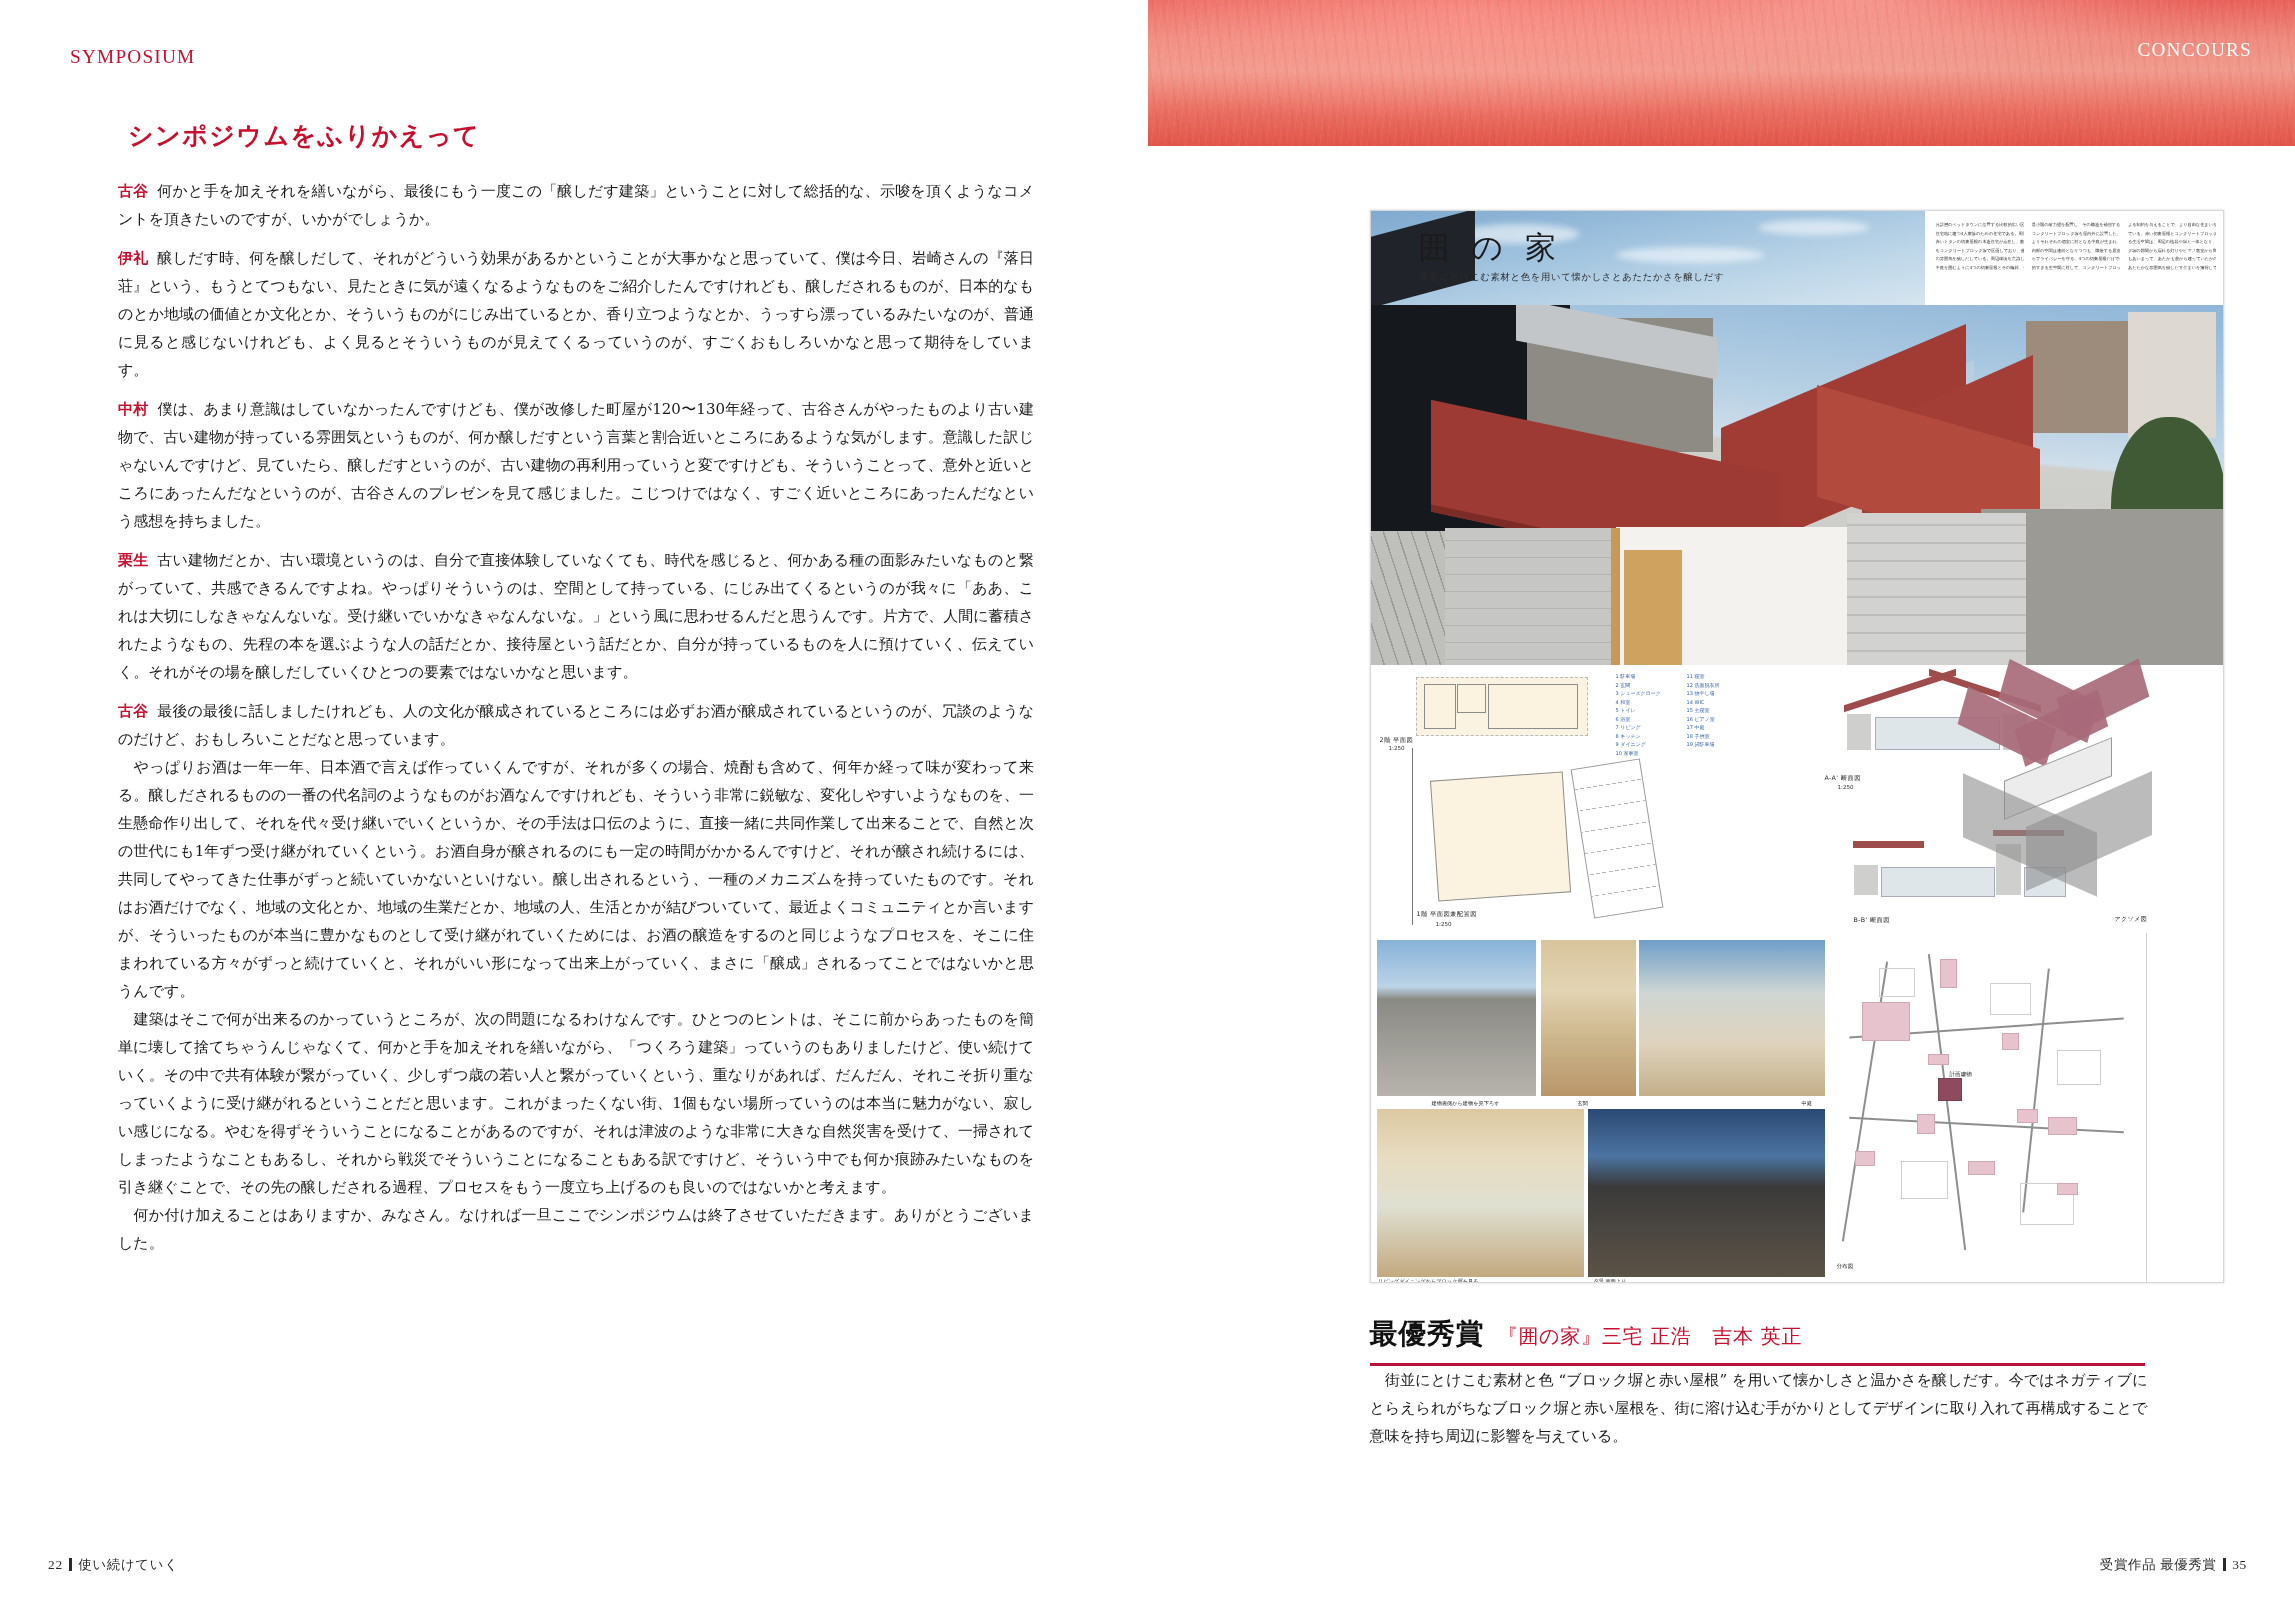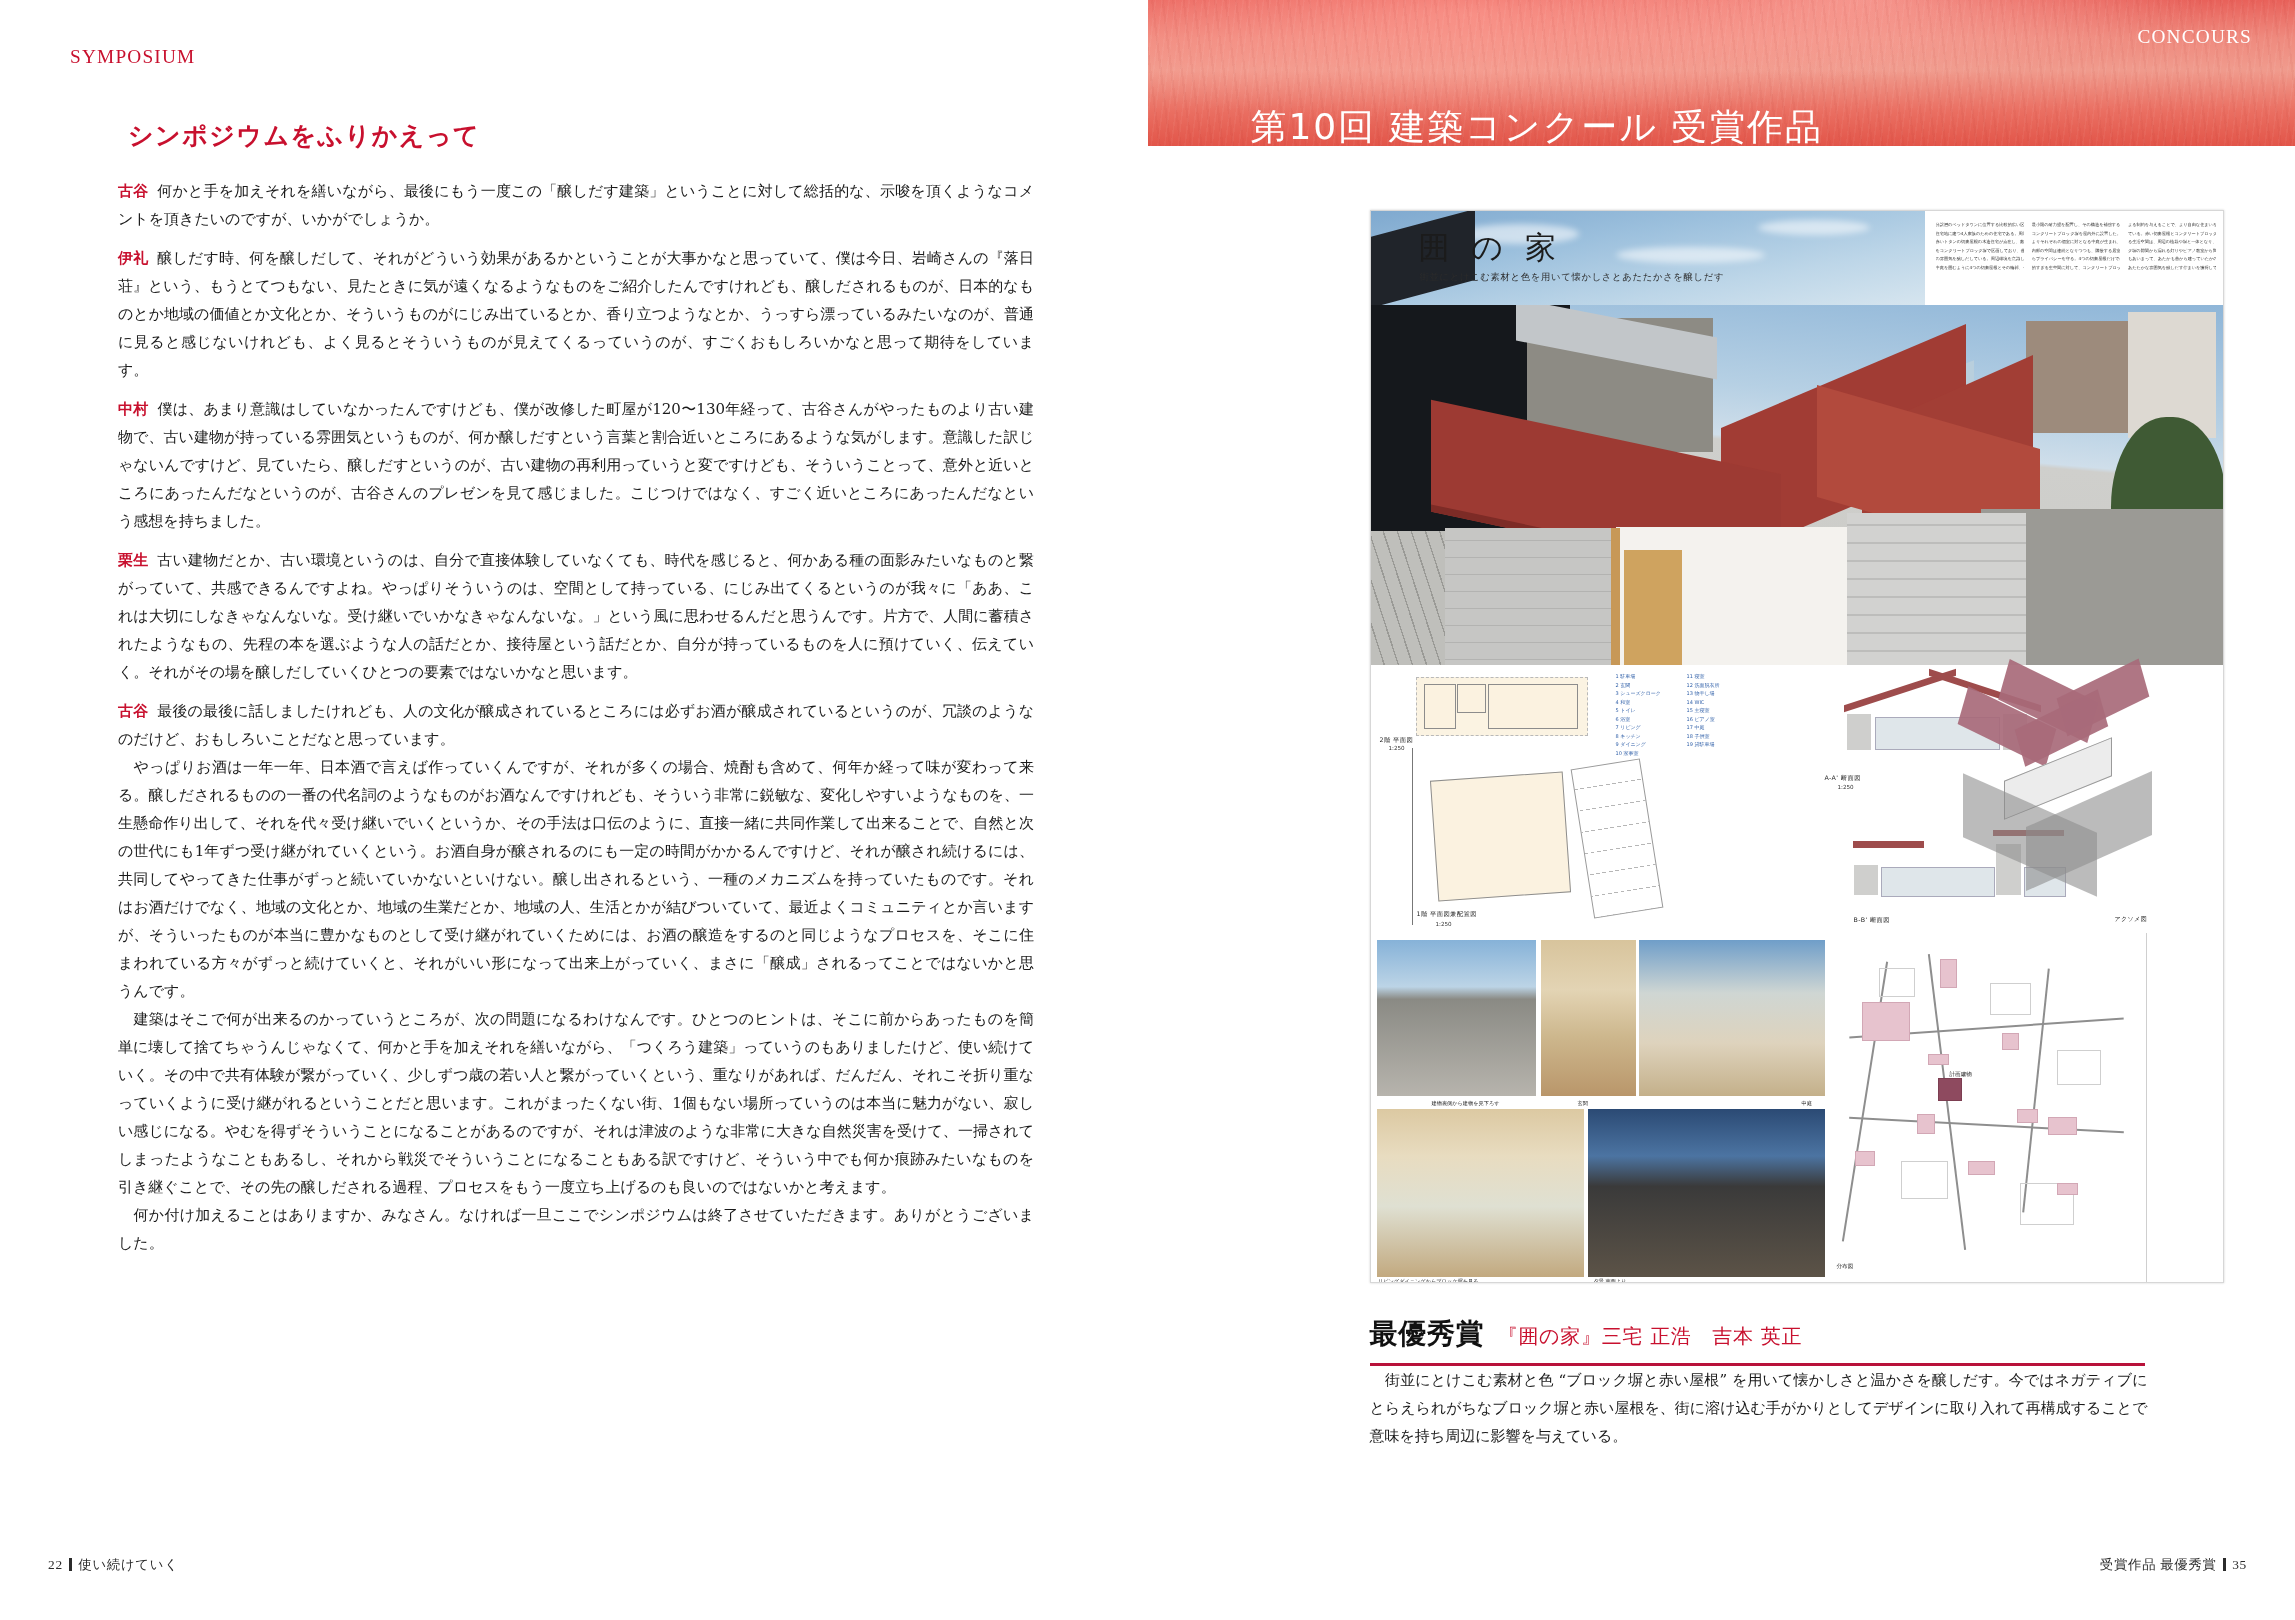--- a/index.html
+++ b/index.html
@@ -81,21 +81,21 @@
     overflow: hidden;
   }
   .banner::after {
     content:"";
     position:absolute; inset:0;
     background:
       repeating-linear-gradient(97deg, rgba(255,255,255,0.045) 0px, rgba(255,255,255,0.045) 1.5px, rgba(0,0,0,0) 1.5px, rgba(0,0,0,0) 6.7px),
       repeating-linear-gradient(83deg, rgba(160,30,25,0.05) 0px, rgba(160,30,25,0.05) 2.2px, rgba(0,0,0,0) 2.2px, rgba(0,0,0,0) 10.4px);
   }
   .running-head-right {
-    position: absolute; right: 43px; top: 26px;
+    position: absolute; right: 43px; top: 39px;
     font-family: "Liberation Serif", serif;
     font-size: 19.3px; letter-spacing: 1.2px;
     color: #ffffff; z-index: 3;
   }
   .banner-title {
     position: absolute; left: 103px; top: 103px;
     font-size: 36px; color: #ffffff;
     font-family: "DejaVu Sans", sans-serif;
     letter-spacing: 1.9px;
     z-index: 3; white-space: nowrap;
@@ -316,21 +316,20 @@
 
     <div class="footer-left">
       <span>22</span><span class="bar"></span><span>使い続けていく</span>
     </div>
   </div>
 
   <div class="page-right">
 
     <div class="banner"></div>
     <div class="running-head-right">CONCOURS</div>
-    <div class="banner-title">第10回 建築コンクール 受賞作品</div>
 
     <div class="poster">
 
       <div class="poster-head">
         <div class="poster-sky">
           <div class="cloud" style="left:89px;top:13.4px;width:119px;height:19.3px;"></div>
           <div class="cloud" style="left:245px;top:36px;width:149px;height:16.4px;"></div>
           <div class="cloud" style="left:387px;top:9px;width:112px;height:15px;"></div>
           <div class="roofdark"></div>
         </div>

